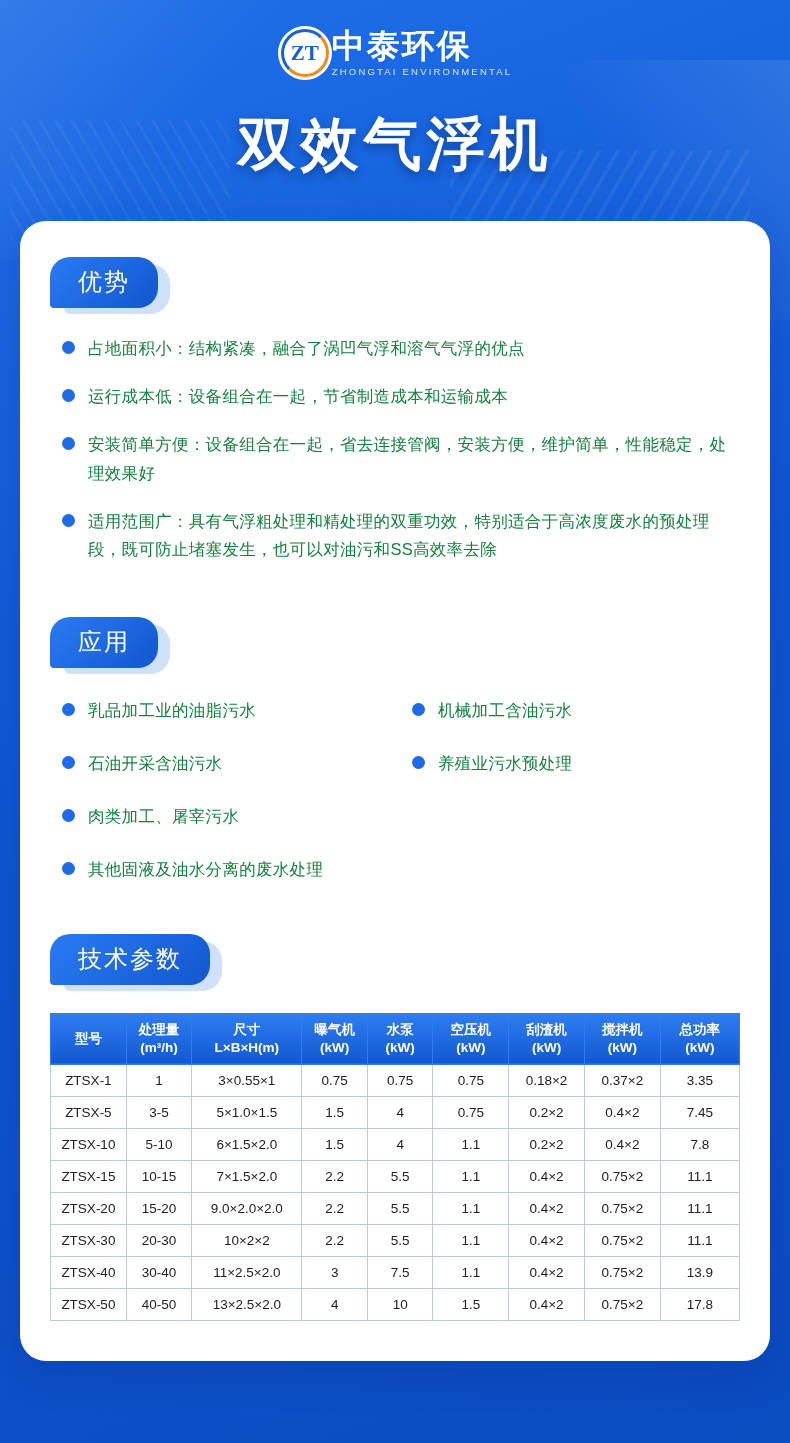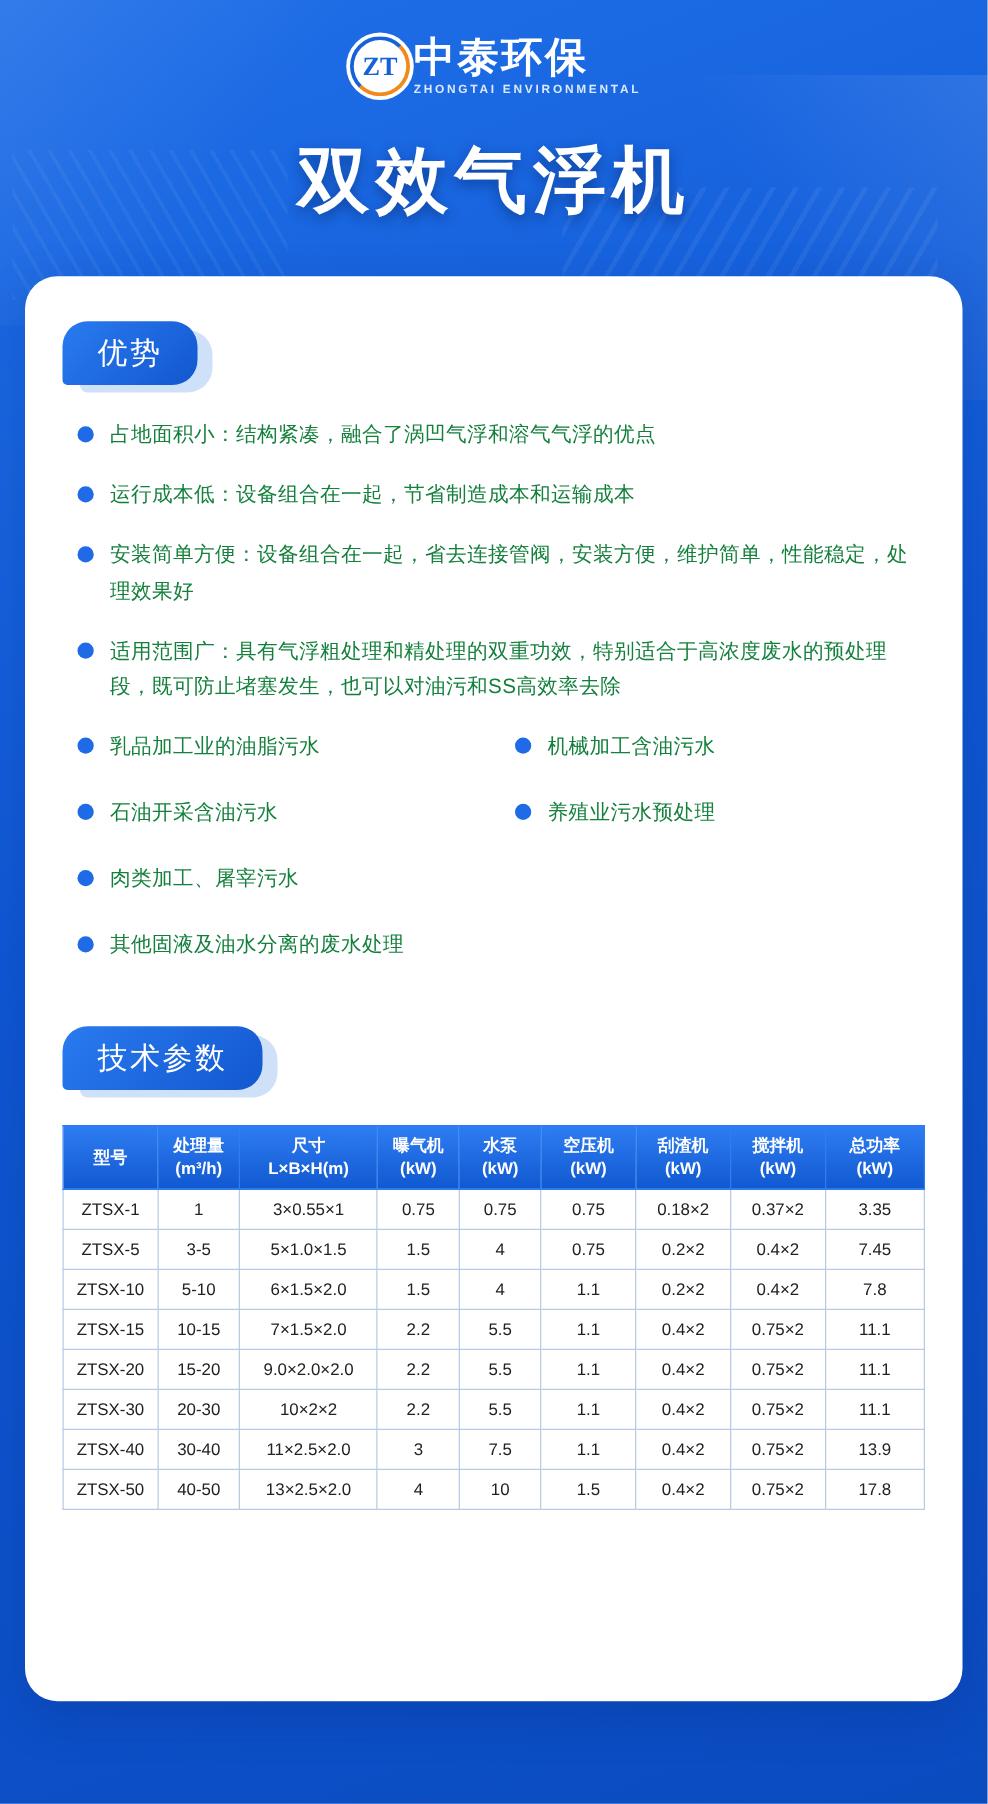--- a/index.html
+++ b/index.html
@@ -77,21 +77,20 @@
     font-weight: bold;
     letter-spacing: 2px;
     display: block;
   }
   .logo-en {
     font-size: 9.5px;
     letter-spacing: 2.2px;
     display: block;
     margin-top: 5px;
     color: #dbe9ff;
-    font-weight: bold;
   }
 
   
   .main-title {
     position: relative;
     text-align: center;
     color: #fff;
     font-size: 58px;
     font-weight: bold;
     letter-spacing: 5px;
@@ -250,20 +249,24 @@
       <span class="dot"></span>
       <span class="bullet-text">安装简单方便：设备组合在一起，省去连接管阀，安装方便，维护简单，性能稳定，处理效果好</span>
     </div>
     <div class="bullet-row">
       <span class="dot"></span>
       <span class="bullet-text">适用范围广：具有气浮粗处理和精处理的双重功效，特别适合于高浓度废水的预处理段，既可防止堵塞发生，也可以对油污和SS高效率去除</span>
     </div>
   </div>
 
   
+  <div class="section-head section-apps">
+    <span class="pill-shadow"></span>
+    <span class="pill">应用</span>
+  </div>
   <div class="app-grid">
     <div class="bullet-row">
       <span class="dot"></span>
       <span class="bullet-text">乳品加工业的油脂污水</span>
     </div>
     <div class="bullet-row">
       <span class="dot"></span>
       <span class="bullet-text">机械加工含油污水</span>
     </div>
     <div class="bullet-row">

